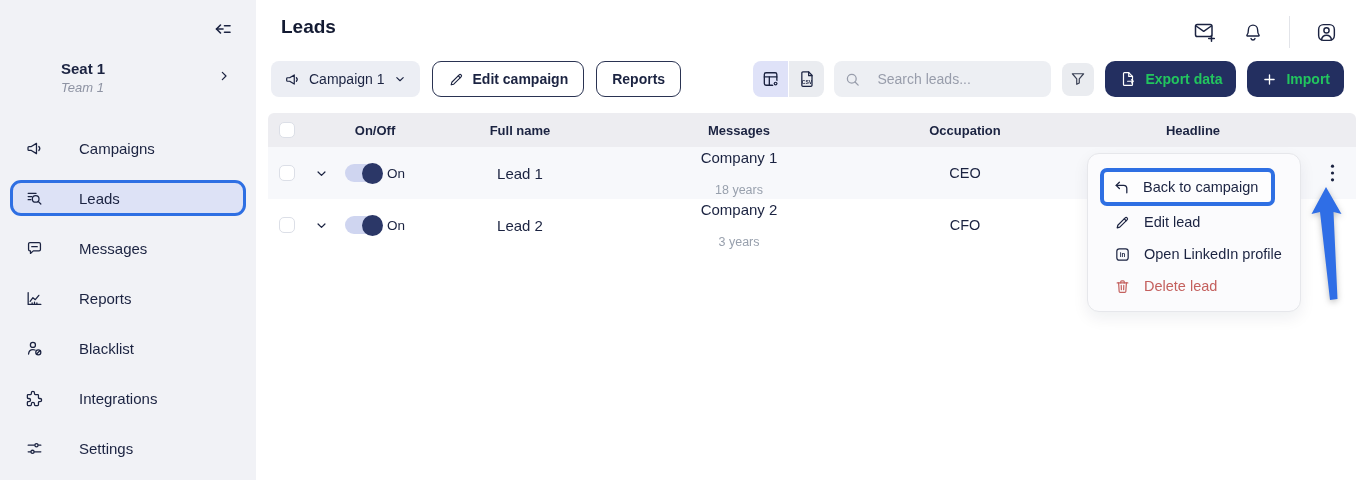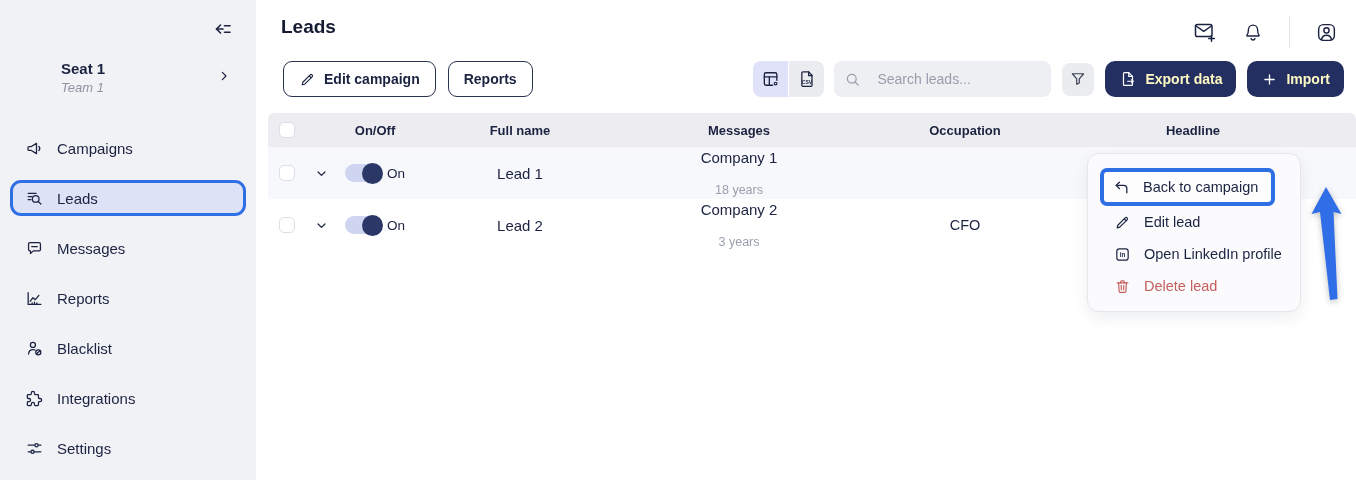--- a/index.html
+++ b/index.html
@@ -12,21 +12,21 @@
 
   
   .sidebar { position:absolute; left:0; top:0; width:256px; height:480px; background:#f1f2f6; }
   .collapse-btn { position:absolute; top:15px; right:20px; width:28px; height:28px;
     display:flex; align-items:center; justify-content:center; cursor:pointer; background:none; border:none; }
   .seat { position:absolute; top:60px; left:61px; }
   .seat-name { font-size:15px; font-weight:700; color:#1b2341; }
   .seat-team { font-size:13px; color:#8e93a3; margin-top:3px;font-style:italic; }
   .seat-chevron { position:absolute; top:68px; right:24px; }
   .nav { position:absolute; top:130px; left:0; right:0; }
-  .nav-item { height:36px; display:flex; align-items:center; padding-left:25px; gap:13px;
+  .nav-item { height:36px; display:flex; align-items:center; padding-left:25px; gap:35px;
     font-size:15px; color:#1b2341; margin-bottom:14px; cursor:pointer; }
   .nav-item.active { margin-left:10px; margin-right:10px; padding-left:12px;
     background:#dde2f6; border:3px solid #2e6fe3; border-radius:11px; }
   .nav-icon { width:19px; height:19px; flex:0 0 auto; }
 
   
   .page-title { position:absolute; left:281px; top:16px; font-size:19px; font-weight:700; color:#131a32; }
   .topbar-right { position:absolute; right:18px; top:16px; display:flex; align-items:center; gap:25px; }
   .icon-btn { background:none; border:none; cursor:pointer; padding:0; }
   .vdivider { width:1px; height:32px; background:#e2e4e9; }
@@ -46,21 +46,21 @@
   .seg.left { background:#dfe2f8; border-radius:8px 0 0 8px; margin-right:1px; }
   .seg.right { background:#eaecf0; border-radius:0 8px 8px 0; }
   .search-box { width:217px; height:36px; background:#edeff3; border-radius:8px; margin-left:10px;
     display:flex; align-items:center; padding:0 10px; gap:16px; }
   .search-box input { border:none; background:transparent; outline:none; font-size:14px; color:#1b2341;
     width:100%; font-family:inherit; }
   .search-box input::placeholder { color:#989dab; }
   .filter-btn { width:32px; height:33px; margin-left:11px; background:#eaecf0; border:none;
     border-radius:8px; display:flex; align-items:center; justify-content:center; cursor:pointer; }
   .btn-navy { height:36px; display:flex; align-items:center; gap:8px; padding:0 14px;
-    background:#232f60; color:#fef9c3; border:none; border-radius:10px; font-size:14px; font-weight:600;
+    background:#232f60; color:#22c55e; border:none; border-radius:10px; font-size:14px; font-weight:600;
     cursor:pointer; margin-left:11px; font-family:inherit; }
 
   
   .table { position:absolute; left:268px; top:113px; width:1088px; }
   .tgrid { display:grid; grid-template-columns:38px 30px 78px 212px 226px 226px 230px 48px; align-items:center; }
   .thead { height:34px; background:#ededf1; border-radius:6px 6px 0 0; font-size:13px; font-weight:700; }
   .trow { height:52px; font-size:15px; }
   .trow.odd { background:#f7f8fb; }
   .trow.even { background:#fff; }
   .tc { display:flex; justify-content:center; align-items:center; text-align:center; }
@@ -223,20 +223,34 @@
       <svg width="23" height="23" viewBox="0 0 24 24" fill="none" stroke="#1b2341" stroke-width="1.5" stroke-linecap="round" stroke-linejoin="round">
         <rect x="3.8" y="3.8" width="16.4" height="16.4" rx="5"></rect>
         <circle cx="12" cy="9.8" r="2.7"></circle>
         <path d="M6.8 19.4c.6-3.4 2.8-4.6 5.2-4.6s4.6 1.2 5.2 4.6"></path>
       </svg>
     </span>
   </button>
 </div>
 
 <div class="toolbar">
+  <button class="chip">
+    <span>
+      <svg width="17" height="17" viewBox="0 0 24 24" fill="none" stroke="#1b2341" stroke-width="1.7" stroke-linecap="round" stroke-linejoin="round">
+        <path d="M14.5 5.5v13l-6.5-4H5a1.2 1.2 0 0 1-1.2-1.2v-2.6A1.2 1.2 0 0 1 5 9.5h3z"></path>
+        <path d="M17.5 9.5a3.6 3.6 0 0 1 0 5"></path>
+      </svg>
+    </span>
+    <span>Campaign 1</span>
+    <span>
+      <svg width="14" height="14" viewBox="0 0 24 24" fill="none" stroke="#1b2341" stroke-width="1.9" stroke-linecap="round" stroke-linejoin="round">
+        <path d="M6.5 9.5 12 15l5.5-5.5"></path>
+      </svg>
+    </span>
+  </button>
 
   <button class="btn-outline">
     <span>
       <svg width="17" height="17" viewBox="0 0 24 24" fill="none" stroke="#1b2341" stroke-width="1.6" stroke-linecap="round" stroke-linejoin="round">
         <path d="M4.5 19.5l.9-3.6L15.8 5.5a1.9 1.9 0 0 1 2.7 2.7L8.1 18.6l-3.6.9z"></path>
         <path d="M14.5 6.8l2.7 2.7"></path>
       </svg>
     </span>
     <span>Edit campaign</span>
   </button>
@@ -339,20 +353,21 @@
       <span class="toggle-wrap">
         <span class="toggle"></span>
         <span class="toggle-label">On</span>
       </span>
     </div>
     <div class="tc">Lead 1</div>
     <div class="tc tc-col">
       <span>Company 1</span>
       <span class="sub">18 years</span>
     </div>
+    <div class="tc occ">CEO</div>
     <div class="tc"></div>
     <div class="tc">
       <button class="kebab-btn">
         <span>
           <svg width="5" height="18" viewBox="0 0 5 18" fill="#1b2341">
             <circle cx="2.5" cy="2.2" r="1.6"></circle>
               <circle cx="2.5" cy="9" r="1.6"></circle>
               <circle cx="2.5" cy="15.8" r="1.6"></circle>
           </svg>
         </span>

